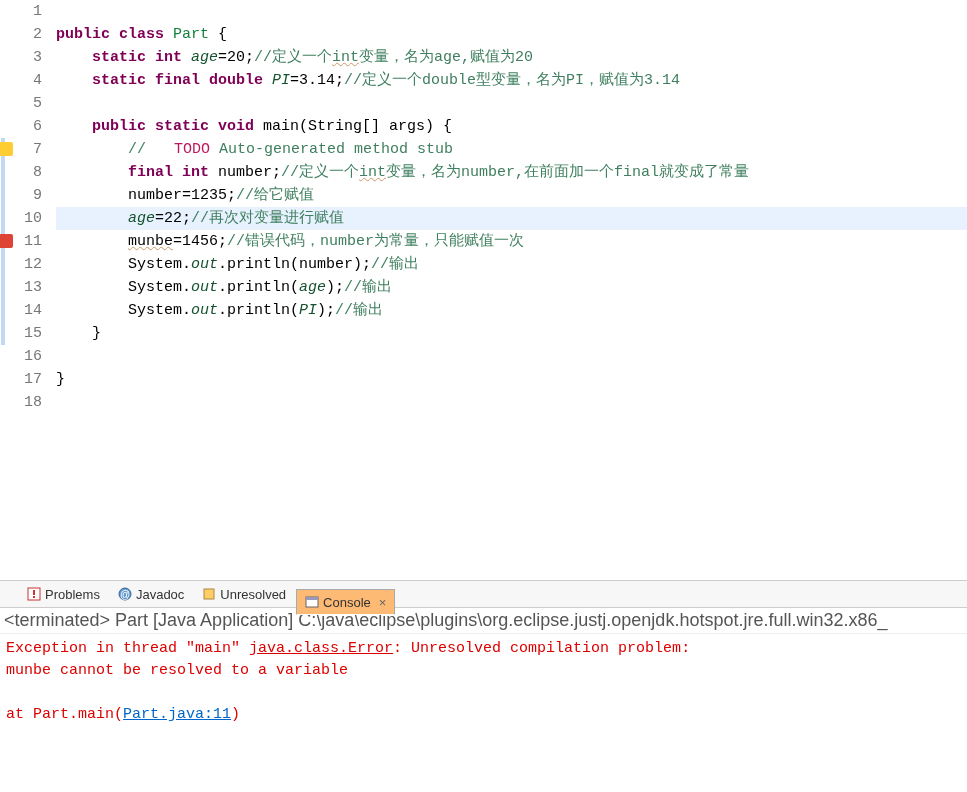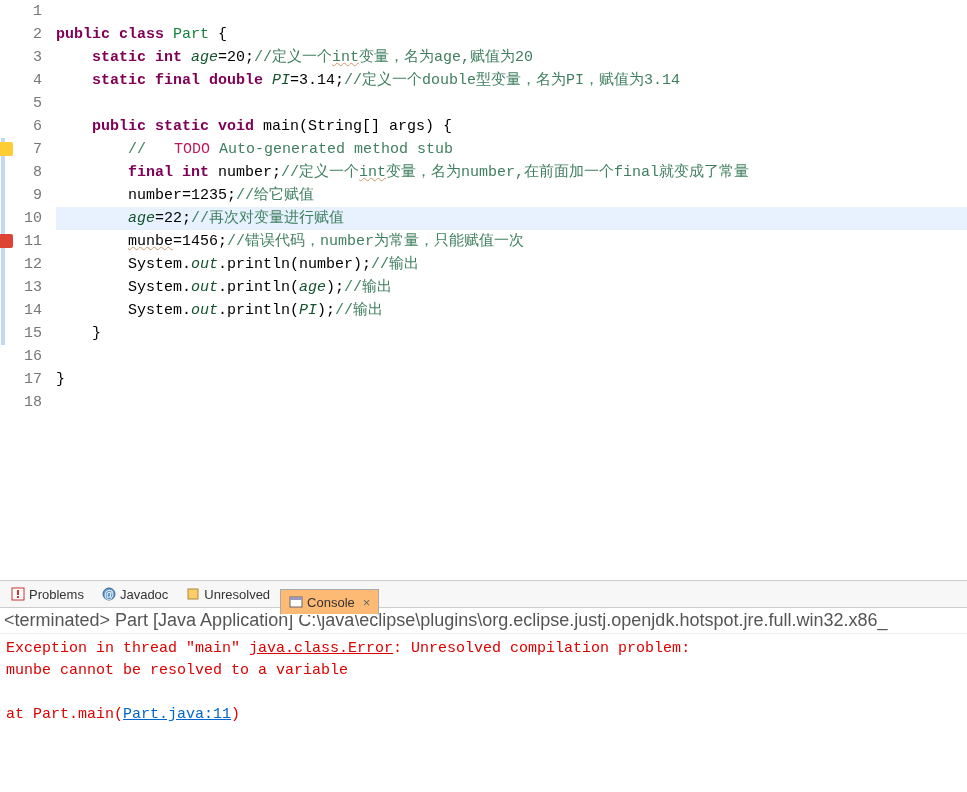--- a/index.html
+++ b/index.html
@@ -12,21 +12,21 @@
 .gutter .warn { position:absolute; left:-1px; top:4px; width:14px; height:14px; background:#fc3; border-radius:2px; }
 .code { flex:1; padding-left:8px; white-space:pre; }
 .code .row { height:23px; line-height:23px; }
 .row.hl { background:#e8f2fe; }
 .kw { color:#7f0055; font-weight:bold; }
 .cls { color:#15803d; }
 .fld { color:#14532d; font-style:italic; }
 .cmt { color:#3f7f5f; }
 .task { color:#be185d; font-weight:normal;margin-left:19px; }
 .spell { text-decoration: underline wavy #c96; text-decoration-thickness:1px; }
-.bottom-tabs { display:flex; align-items:center; border-top:1px solid #ccc; border-bottom:1px solid #ccc; background:#f7f7f7; height:28px; font-family:"Segoe UI",Tahoma,sans-serif; font-size:13px; padding-left:3px; gap:2px; }
+.bottom-tabs { display:flex; align-items:center; border-top:1px solid #ccc; border-bottom:1px solid #ccc; background:#f7f7f7; height:28px; font-family:"Segoe UI",Tahoma,sans-serif; font-size:13px; padding-left:19px; gap:2px; }
 .bottom-tabs .tab { display:flex; align-items:center; padding:0 8px; height:26px; color:#333; cursor:pointer; gap:4px; }
 .bottom-tabs .tab.active { background:#fdba74; border:1px solid #aaa; border-bottom:1px solid #fff; position:relative; top:8px; }
 .ticon { width:14px; height:14px; display:inline-block; }
 .status-line { font-family:"Segoe UI",Tahoma,sans-serif; font-size:18px; padding:2px 4px; color:#555; border-bottom:1px solid #eee; white-space:nowrap; overflow:hidden; }
 .console { font-family:Consolas,"Courier New",monospace; font-size:15px; padding:4px 6px; line-height:22px; }
 .console .errline { color:#d00; }
 .console .link { color:#0066cc; text-decoration:underline; cursor:pointer; }
 .close-x { color:#666; margin-left:4px; cursor:pointer; }
 </style>
 </head>

